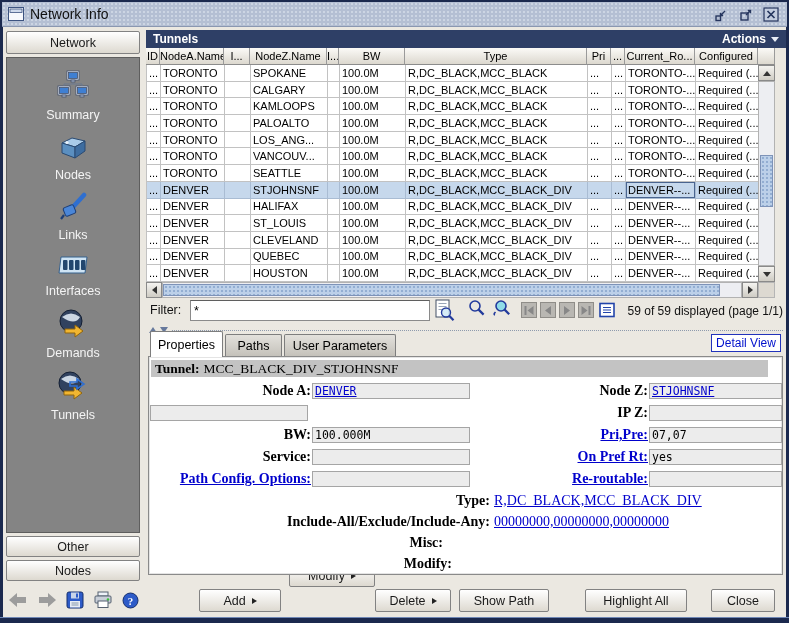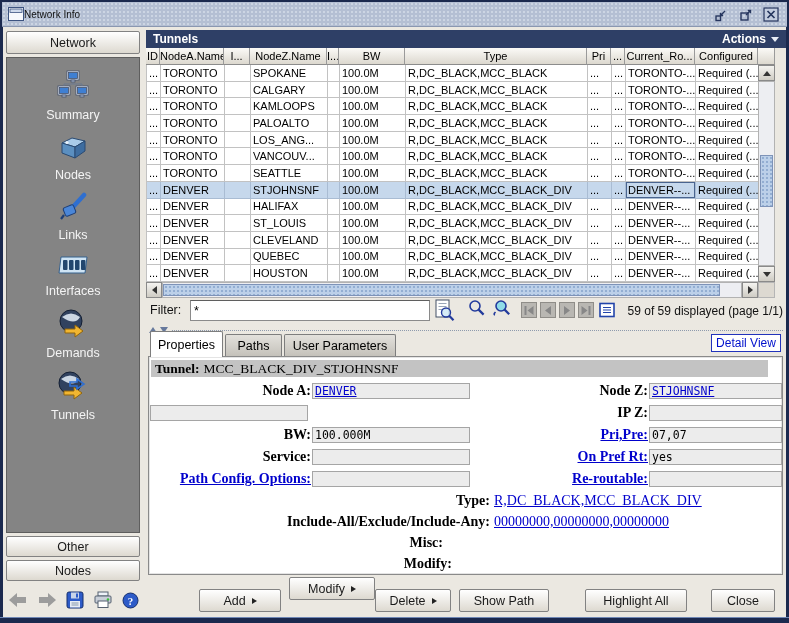--- a/index.html
+++ b/index.html
@@ -1,21 +1,21 @@
 <!DOCTYPE html>
 <html><head>
 <meta charset="utf-8">
 <style>
   html,body{margin:0;padding:0;background:#555;}
   #root{position:relative;width:789px;height:623px;background:#1b294e;font-family:"Liberation Sans",sans-serif;overflow:hidden;-webkit-font-smoothing:none;}
   .abs{position:absolute;box-sizing:border-box;}
 
   
   #titlebar{left:2px;top:2px;width:785px;height:25px;background-color:#b4bfd3;background-image:radial-gradient(#ccd5e3 1px,transparent 1.1px);background-size:4px 4px;border-bottom:1px solid #8a97b0;display:flex;align-items:center;}
-  #title-text{font-size:10px;color:#111;}
+  #title-text{font-size:14px;color:#111;margin-left:6px;}
   #win-icon{margin-left:6px;display:flex;align-items:center;}
   #win-controls{position:absolute;right:8px;top:4px;display:flex;gap:8px;align-items:center;}
   .winbtn{width:17px;height:17px;display:flex;align-items:center;justify-content:center;}
 
   
   #body{left:3px;top:27px;width:783px;height:590px;background:#ebe8e1;}
   #bottom-strip{left:0;top:617px;width:789px;height:6px;background:#1b294e;border-top:1px solid #6f87b5;}
 
   .btn3d{background:linear-gradient(#ffffff,#ddd9d0);border:1px solid #828282;border-radius:2px;display:flex;align-items:center;justify-content:center;font-size:12.5px;color:#1a1a1a;cursor:default;}
 
@@ -532,21 +532,21 @@
         <span class="plabel" style="flex: 0 0 auto; width: 302px;">Modify:</span>
         <span class="pvalue"></span>
       </div>
     </div>
 
   <div id="footer-buttons">
       <div class="abs btn3d fbtn" style="left: 199px; top: 589px; width: 82px;">
         <span>Add</span>
         <span class="menu-tri"></span>
       </div>
-      <div class="abs btn3d fbtn" style="left: 289px; top: 577px; width: 86px;">
+      <div class="abs btn3d fbtn" style="left: 289px; top: 564px; width: 86px;">
         <span>Modify</span>
         <span class="menu-tri"></span>
       </div>
       <div class="abs btn3d fbtn" style="left: 375px; top: 589px; width: 76px;">
         <span>Delete</span>
         <span class="menu-tri"></span>
       </div>
       <div class="abs btn3d fbtn" style="left: 459px; top: 589px; width: 90px;">
         <span>Show Path</span>
       </div>

